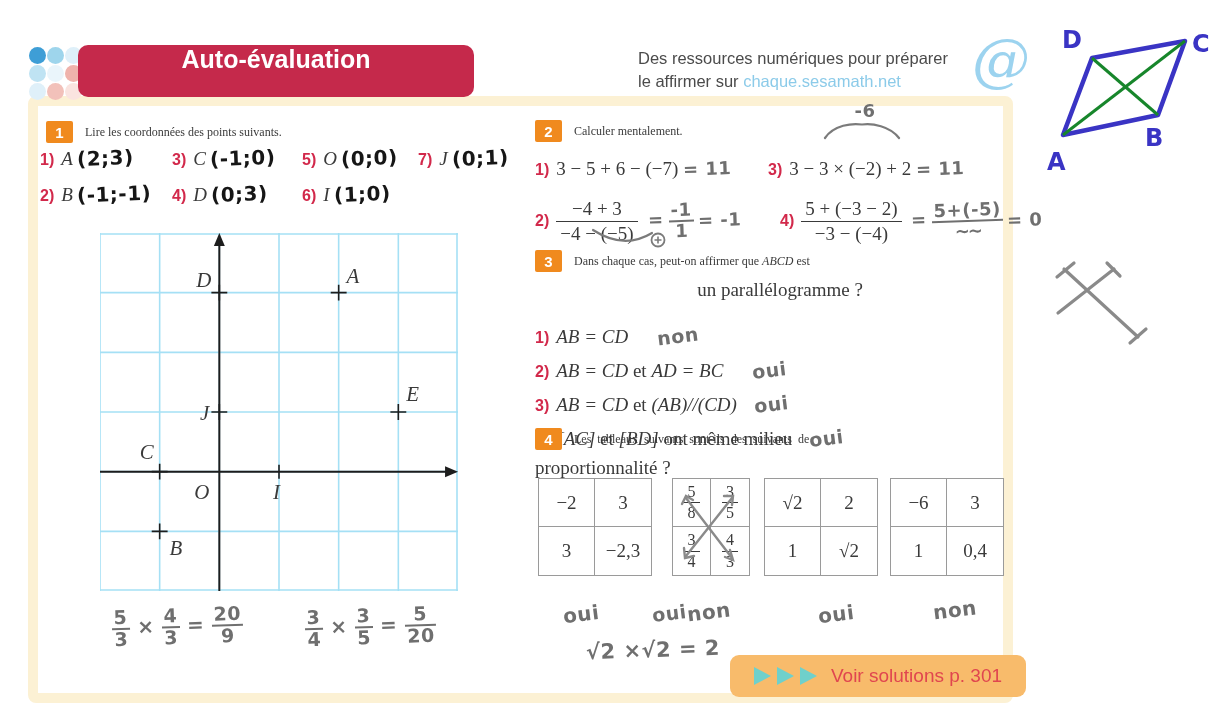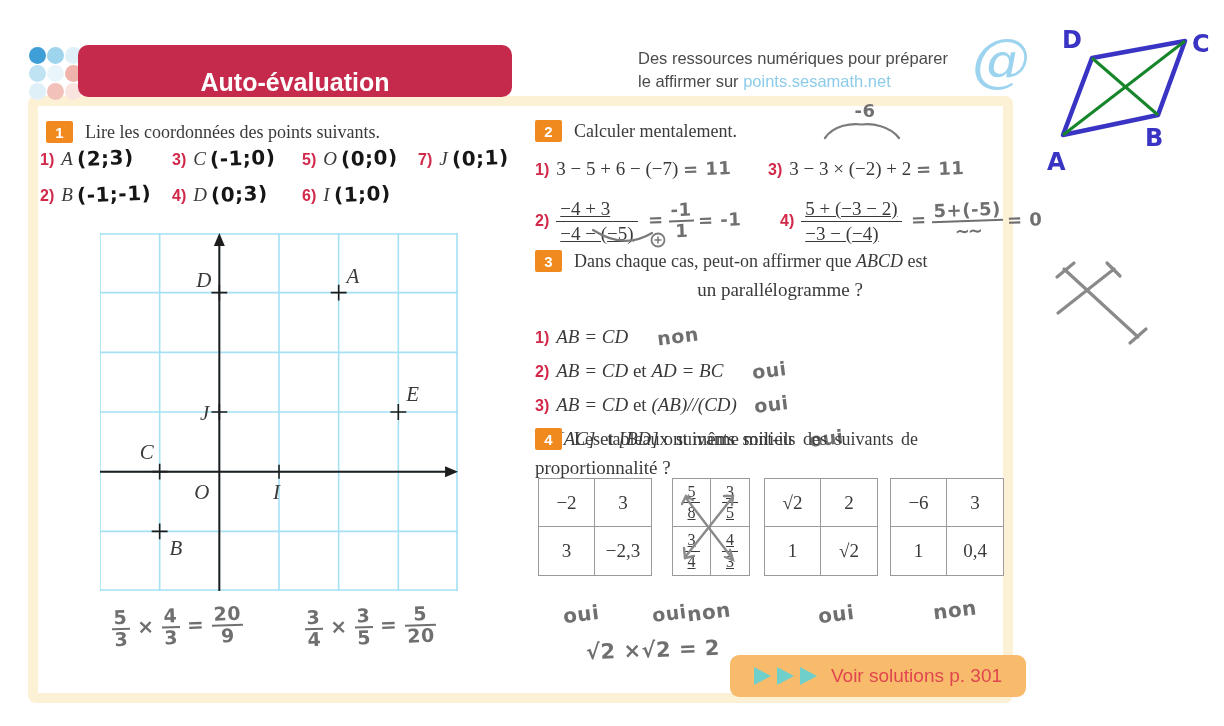--- a/index.html
+++ b/index.html
@@ -2,39 +2,39 @@
 <html><head>
 <meta charset="utf-8">
 <style>
   html,body{margin:0;padding:0;}
   body{width:1224px;height:726px;position:relative;background:#fff;overflow:hidden;
        font-family:"Liberation Serif",serif;color:#3a3a3a;}
   
   .frame{position:absolute;left:28px;top:96px;width:965px;height:587px;
          border:10px solid #FCF1D4;border-radius:8px;background:#fff;}
   
-  .banner{position:absolute;left:78px;top:45px;width:434px;height:52px;background:#C5294B;
-          border-radius:10px;display:flex;align-items:flex-end;justify-content:center;}
+  .banner{position:absolute;left:78px;top:45px;width:396px;height:52px;background:#C5294B;
+          border-radius:10px;display:flex;align-items:flex-start;justify-content:center;}
   .banner-title{font-family:"Liberation Sans",sans-serif;font-weight:bold;font-size:25px;color:#fff;}
   .dots{position:absolute;left:29px;top:47px;width:56px;display:grid;
         grid-template-columns:repeat(3,18px);grid-auto-rows:18px;}
   .dots i{width:17px;height:17px;border-radius:50%;display:block;}
   .resources{position:absolute;left:638px;top:47px;width:340px;
              font-family:"Liberation Sans",sans-serif;font-size:16.5px;color:#4b4b4b;line-height:1.38;}
   .link{color:#8CCBE9;}
   .at{position:absolute;left:972px;top:26px;font-family:"DejaVu Serif",serif;font-style:italic;
       font-size:58px;color:#9CD3EF;}
   
   .badge{display:inline-flex;align-items:center;justify-content:center;width:27px;height:22px;
          background:#F08A1E;color:#fff;font-family:"Liberation Sans",sans-serif;font-weight:bold;
          font-size:15px;border-radius:2px;flex:none;}
-  .extitle{font-size:18px;margin-left:12px;}
+  .extitle{font-size:12px;margin-left:12px;}
   .lnum{font-family:"Liberation Sans",sans-serif;font-weight:bold;font-size:16px;color:#D2294B;margin-right:7px;}
   .mi{font-style:italic;}
-  .pfrac{display:inline-block;vertical-align:middle;font-size:19px;line-height:1.15;text-decoration:underline;}
+  .pfrac{display:inline-block;text-align:center;vertical-align:middle;font-size:19px;line-height:1.15;}
   .pfrac .top{display:block;border-bottom:1.5px solid #3a3a3a;padding:0 4px 1px;}
   .pfrac .bot{display:block;padding:1px 4px 0;}
   
   .hw{font-family:"DejaVu Sans",sans-serif;font-weight:bold;letter-spacing:.5px;}
   .hwb{color:#161616;}
   .hwg{color:#6f6f6f;}
   .rot1{display:inline-block;transform:rotate(-2deg);}
   .rot2{display:inline-block;transform:rotate(-7deg);}
   .hwfrac{display:inline-block;text-align:center;vertical-align:middle;line-height:1.05;}
   .hwfrac .top{display:block;border-bottom:2px solid currentColor;padding:0 2px 0;}
@@ -102,21 +102,21 @@
   <i style="background:#DFF0F9"></i>
     <i style="background:#F2C1BA"></i>
     <i style="background:#FAE4E0"></i>
 </div>
 <div class="banner">
   <span class="banner-title">Auto-évaluation</span>
 </div>
 <div class="resources">
   <div><span>Des ressources numériques pour préparer</span></div>
   <div>
-    <span>le affirmer sur </span><span class="link">points.sesamath.net</span>
+    <span>le affirmer sur </span><span class="link">chaque.sesamath.net</span>
   </div>
 </div>
 <div class="at">@</div>
 
 <div class="abs" style="left:1035px;top:18px;">
   <svg width="190" height="165" viewBox="0 0 190 165">
     <polygon points="57,40 150,23 123,97 28,117" fill="none" stroke="#3A34C4" stroke-width="4.5" stroke-linejoin="round"></polygon>
     <line x1="57" y1="40" x2="123" y2="97" stroke="#17862B" stroke-width="3"></line>
     <line x1="150" y1="23" x2="28" y2="117" stroke="#17862B" stroke-width="3"></line>
     <g font-family="DejaVu Sans, sans-serif" font-weight="bold" font-size="24" fill="#3A34C4">

